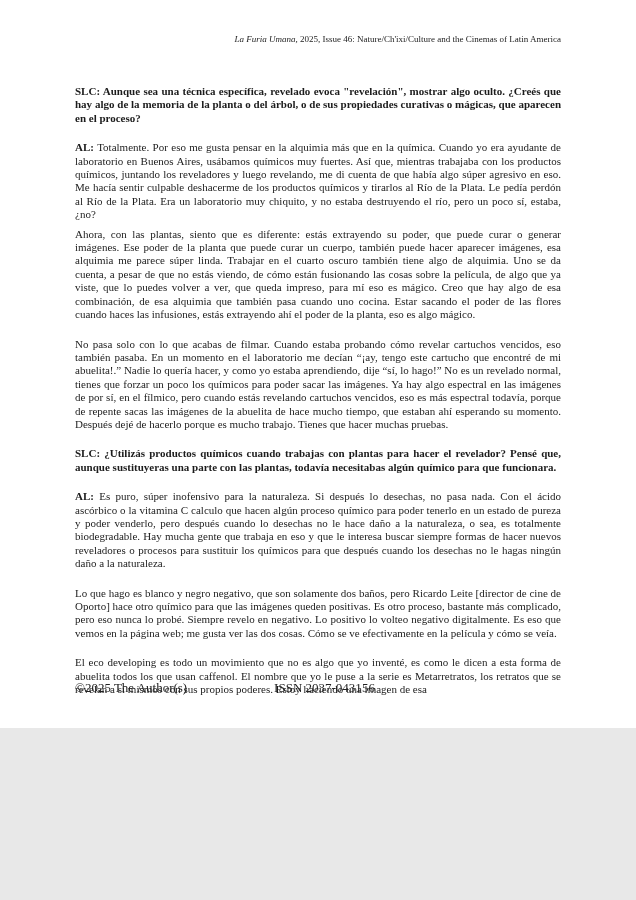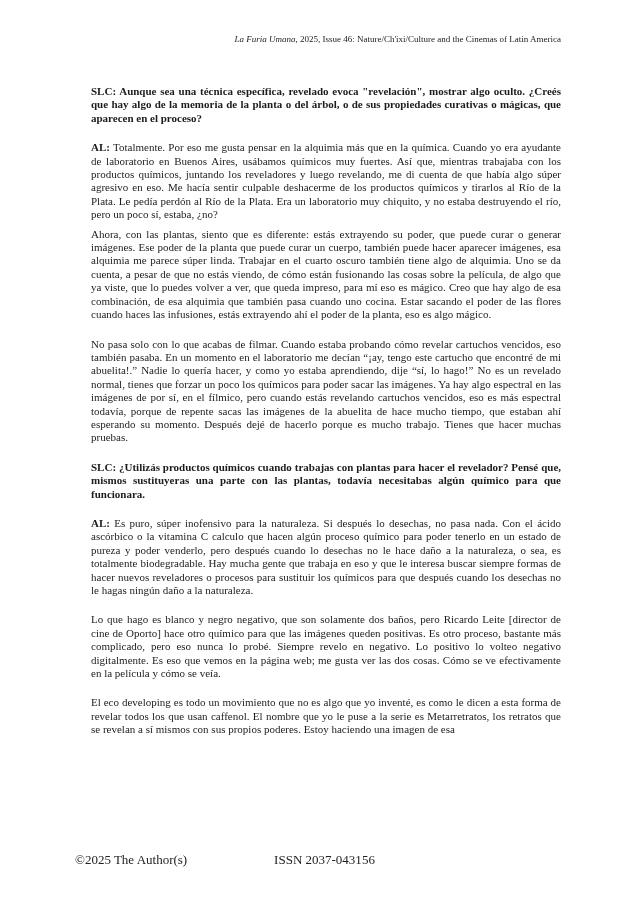--- a/index.html
+++ b/index.html
@@ -1,19 +1,19 @@
 <!DOCTYPE html>
 <html><head>
 <meta charset="utf-8">
 <style>
   html, body { margin: 0; padding: 0; background: #e8e8e8; }
   .page {
     position: relative;
     width: 636px;
-    height: 900px;
+    height: 728px;
     margin: 0 auto;
     background: #ffffff;
     font-family: "Liberation Serif", serif;
     color: #1c1c1c;
     box-sizing: border-box;
     overflow: hidden;
   }
   .content {
     padding: 34px 75px 0 75px;
   }
@@ -22,21 +22,21 @@
     font-size: 9px;
     line-height: 11px;
     margin-bottom: 40px;
     color: #222;
   }
   .running-head .journal { font-style: italic; }
   .para {
     font-size: 11px;
     line-height: 13.4px;
     text-align: justify;
-    margin: 0 0 16px 16px;
+    margin: 0 0 16px 0;
   }
   .para.tight { margin-bottom: 6px; }
   .para.q { font-weight: bold; }
   .speaker { font-weight: bold; }
   .ital { }
   .footer {
     position: absolute;
     left: 75px;
     right: 75px;
     bottom: 32px;
@@ -58,27 +58,27 @@
     <div class="running-head"><span class="journal">La Furia Umana</span><span>, 2025, Issue 46: Nature/Ch'ixi/Culture and the Cinemas of Latin America</span></div>
 
     <p class="para q"><span class="speaker">SLC:</span> <span>Aunque sea una técnica específica, revelado evoca "revelación", mostrar algo oculto. ¿Creés que hay algo de la memoria de la planta o del árbol, o de sus propiedades curativas o mágicas, que aparecen en el proceso?</span></p>
 
     <p class="para tight"><span class="speaker">AL:</span> <span>Totalmente. Por eso me gusta pensar en la alquimia más que en la química. Cuando yo era ayudante de laboratorio en Buenos Aires, usábamos químicos muy fuertes. Así que, mientras trabajaba con los productos químicos, juntando los reveladores y luego revelando, me di cuenta de que había algo súper agresivo en eso. Me hacía sentir culpable deshacerme de los productos químicos y tirarlos al Río de la Plata. Le pedía perdón al Río de la Plata. Era un laboratorio muy chiquito, y no estaba destruyendo el río, pero un poco sí, estaba, ¿no?</span></p>
 
     <p class="para"><span>Ahora, con las plantas, siento que es diferente: estás extrayendo su poder, que puede curar o generar imágenes. Ese poder de la planta que puede curar un cuerpo, también puede hacer aparecer imágenes, esa alquimia me parece súper linda. Trabajar en el cuarto oscuro también tiene algo de alquimia. Uno se da cuenta, a pesar de que no estás viendo, de cómo están fusionando las cosas sobre la película, de algo que ya viste, que lo puedes volver a ver, que queda impreso, para mí eso es mágico. Creo que hay algo de esa combinación, de esa alquimia que también pasa cuando uno cocina. Estar sacando el poder de las flores cuando haces las infusiones, estás extrayendo ahí el poder de la planta, eso es algo mágico.</span></p>
 
     <p class="para"><span>No pasa solo con lo que acabas de filmar. Cuando estaba probando cómo revelar cartuchos vencidos, eso también pasaba. En un momento en el laboratorio me decían “¡ay, tengo este cartucho que encontré de mi abuelita!.” Nadie lo quería hacer, y como yo estaba aprendiendo, dije “sí, lo hago!” No es un revelado normal, tienes que forzar un poco los químicos para poder sacar las imágenes. Ya hay algo espectral en las imágenes de por sí, en el fílmico, pero cuando estás revelando cartuchos vencidos, eso es más espectral todavía, porque de repente sacas las imágenes de la abuelita de hace mucho tiempo, que estaban ahí esperando su momento. Después dejé de hacerlo porque es mucho trabajo. Tienes que hacer muchas pruebas.</span></p>
 
-    <p class="para q"><span class="speaker">SLC:</span> <span>¿Utilizás productos químicos cuando trabajas con plantas para hacer el revelador? Pensé que, mismos sustituyeras una parte con las plantas, todavía necesitabas algún químico para que funcionara.</span></p>
+    <p class="para q"><span class="speaker">SLC:</span> <span>¿Utilizás productos químicos cuando trabajas con plantas para hacer el revelador? Pensé que, aunque sustituyeras una parte con las plantas, todavía necesitabas algún químico para que funcionara.</span></p>
 
     <p class="para"><span class="speaker">AL:</span> <span>Es puro, súper inofensivo para la naturaleza. Si después lo desechas, no pasa nada. Con el ácido ascórbico o la vitamina C calculo que hacen algún proceso químico para poder tenerlo en un estado de pureza y poder venderlo, pero después cuando lo desechas no le hace daño a la naturaleza, o sea, es totalmente biodegradable. Hay mucha gente que trabaja en eso y que le interesa buscar siempre formas de hacer nuevos reveladores o procesos para sustituir los químicos para que después cuando los desechas no le hagas ningún daño a la naturaleza.</span></p>
 
     <p class="para"><span>Lo que hago es blanco y negro negativo, que son solamente dos baños, pero Ricardo Leite [director de cine de Oporto] hace otro químico para que las imágenes queden positivas. Es otro proceso, bastante más complicado, pero eso nunca lo probé. Siempre revelo en negativo. Lo positivo lo volteo negativo digitalmente. Es eso que vemos en la página web; me gusta ver las dos cosas. Cómo se ve efectivamente en la película y cómo se veía.</span></p>
 
-    <p class="para"><span>El eco developing es todo un movimiento que no es algo que yo inventé, es como le dicen a esta forma de revelar todos los que usan caffenol. El nombre que yo le puse a la serie es </span><span class="ital">Metarretratos</span><span>, los retratos que se revelan a sí mismos con sus propios poderes. Estoy haciendo una imagen de esa</span></p>
+    <p class="para"><span>El eco developing es todo un movimiento que no es algo que yo inventé, es como le dicen a esta forma de abuelita todos los que usan caffenol. El nombre que yo le puse a la serie es </span><span class="ital">Metarretratos</span><span>, los retratos que se revelan a sí mismos con sus propios poderes. Estoy haciendo una imagen de esa</span></p>
 
   </div>
 
   <div class="footer">
     <span class="f-left">©2025 The Author(s)</span>
     <span class="f-center">ISSN 2037-0431</span>
     <span class="f-right">56</span>
   </div>
 </div>
 

